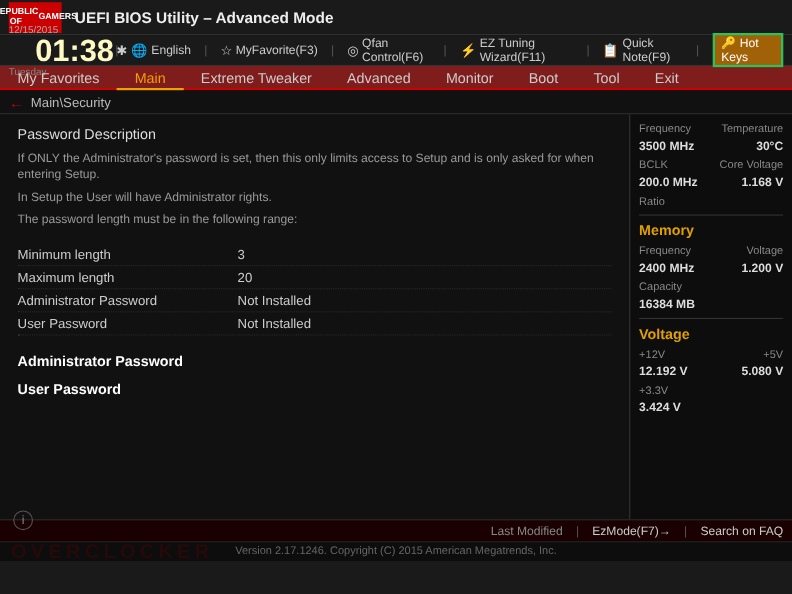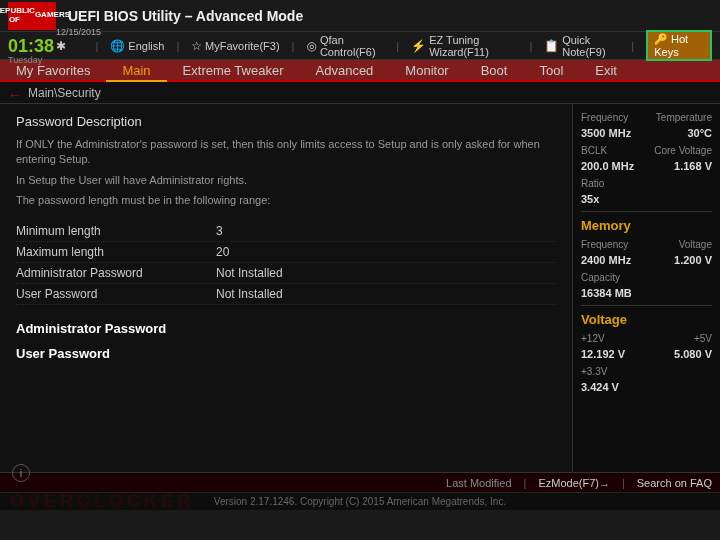--- a/index.html
+++ b/index.html
@@ -53,24 +53,25 @@
       height: 28px;
       display: flex;
       align-items: center;
       padding: 0 8px;
       border-bottom: 1px solid #333;
       font-size: 11px;
       color: #bbb;
       gap: 12px;
     }
     .toolbar-datetime {
-      color: #84cc16;
-      font-size: 18px;
+      color: #fef9c3;
+      font-size: 28px;
       font-weight: bold;
       line-height: 1;
+      margin-left: 24px;
     }
     .toolbar-date-block {
       display: flex;
       flex-direction: column;
       justify-content: center;
       min-width: 55px;
     }
     .toolbar-item {
       display: flex;
       align-items: center;
@@ -326,21 +327,21 @@
         <br>
       <span>GAMERS</span>
     </div>
   </div>
   <span class="header-title">UEFI BIOS Utility – Advanced Mode</span>
 </div>
 
 <div class="toolbar">
   <div class="toolbar-date-block">
     <div style="display:flex;align-items:baseline;gap:2px;">
-      <span style="font-size:9px;color:#aaa;margin-left:48px;">12/15/2015</span>
+      <span style="font-size:9px;color:#aaa;">12/15/2015</span>
     </div>
     <div style="display:flex;align-items:center;gap:2px;">
       <span class="toolbar-datetime">01:38</span>
       <span class="gear-icon" style="color:#ccc;cursor:pointer;">✱</span>
     </div>
     <div style="font-size:9px;color:#888;">Tuesday</div>
   </div>
   <span class="toolbar-sep">|</span>
   <div class="toolbar-item">
     <span class="toolbar-icon">🌐</span>
@@ -455,23 +456,20 @@
         <span class="hw-label">Core Voltage</span>
       </div>
       <div class="hw-row">
         <span class="hw-value">200.0 MHz</span>
         <span class="hw-value">1.168 V</span>
       </div>
     </div>
     <div class="hw-block">
       <div class="hw-row">
         <span class="hw-label">Ratio</span>
-      </div>
-      <div class="hw-row">
-        <span class="hw-value">35x</span>
       </div>
     </div>
 
     <div class="hw-divider"></div>
 
     <div class="hw-section-title mem-color">Memory</div>
     <div class="hw-block">
       <div class="hw-row">
         <span class="hw-label">Frequency</span>
         <span class="hw-label">Voltage</span>

